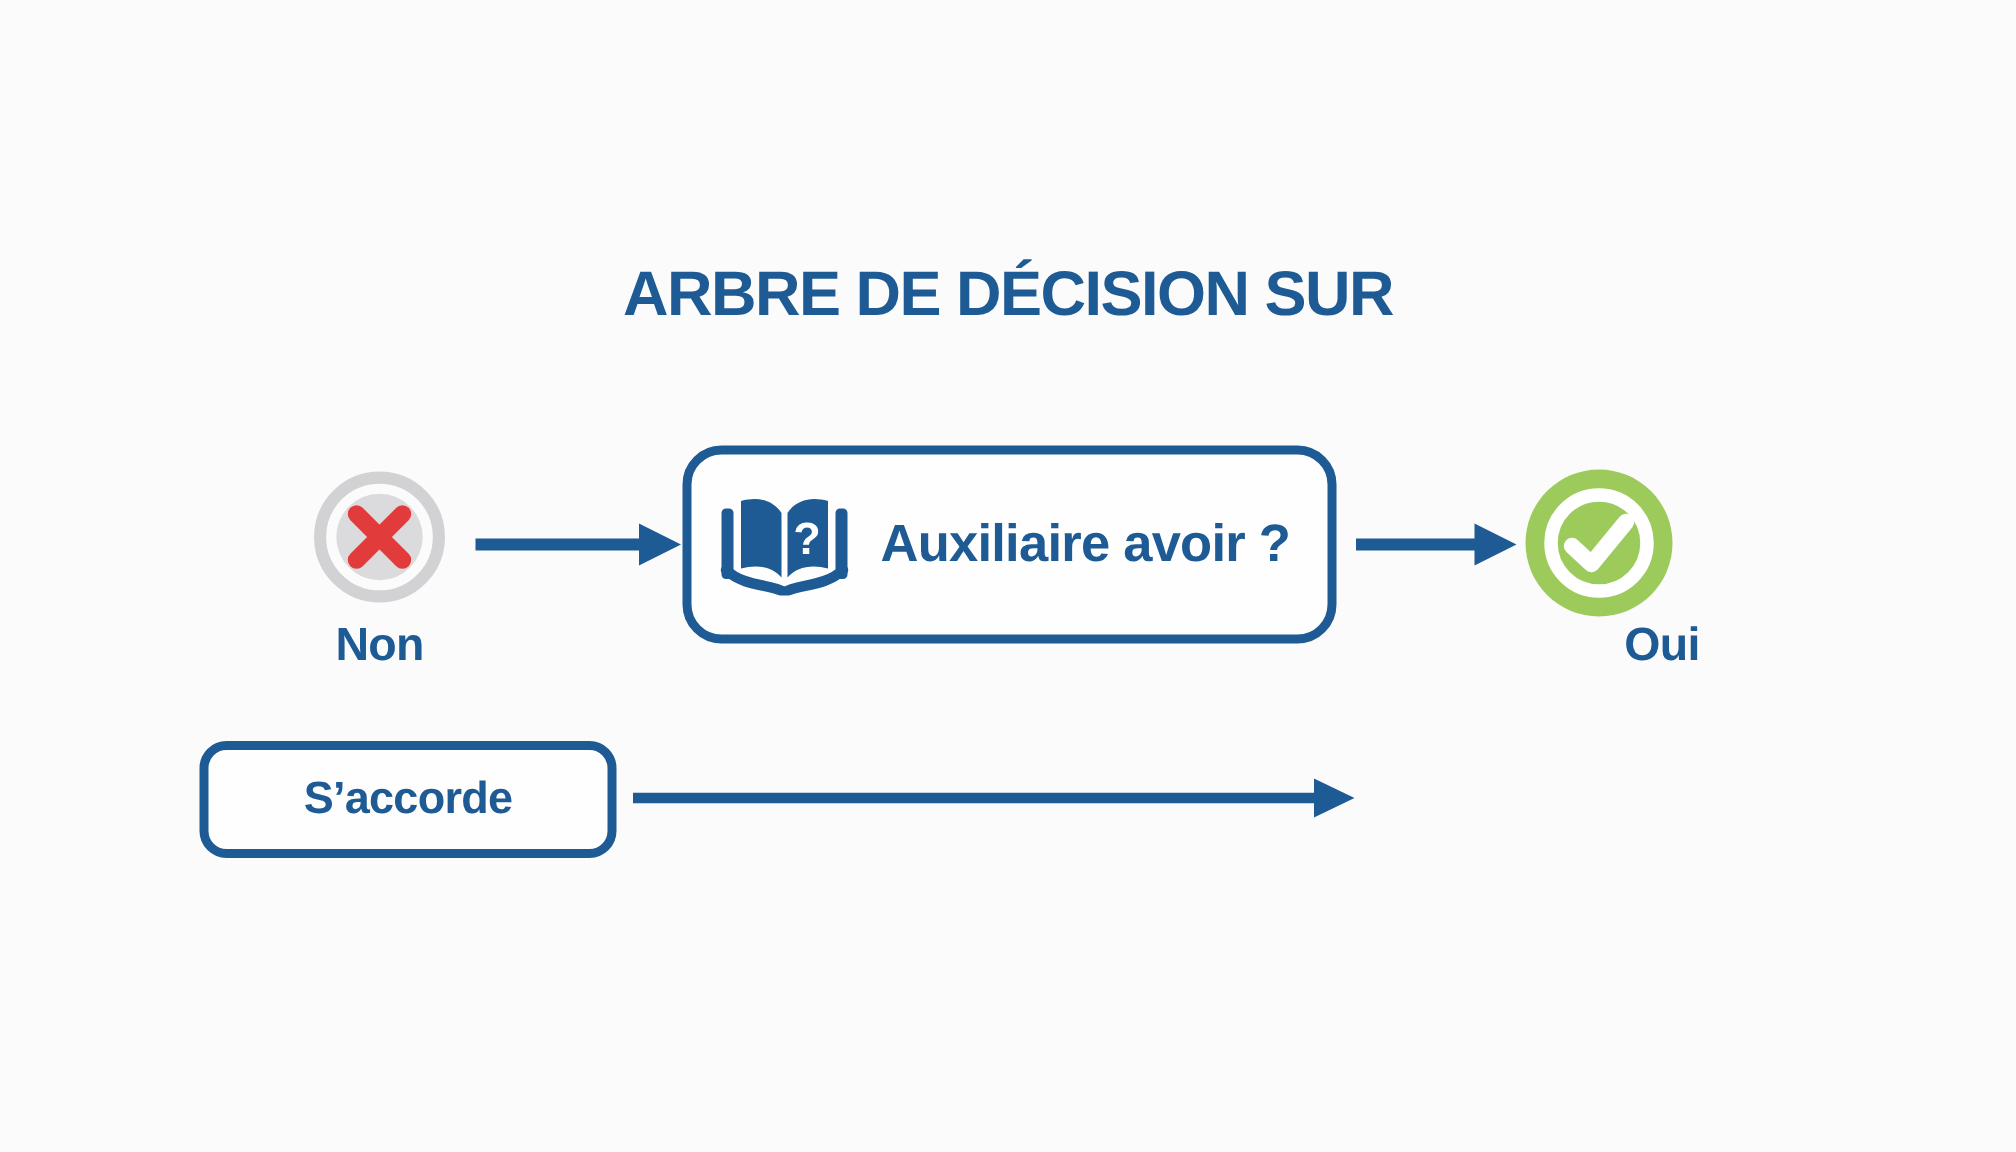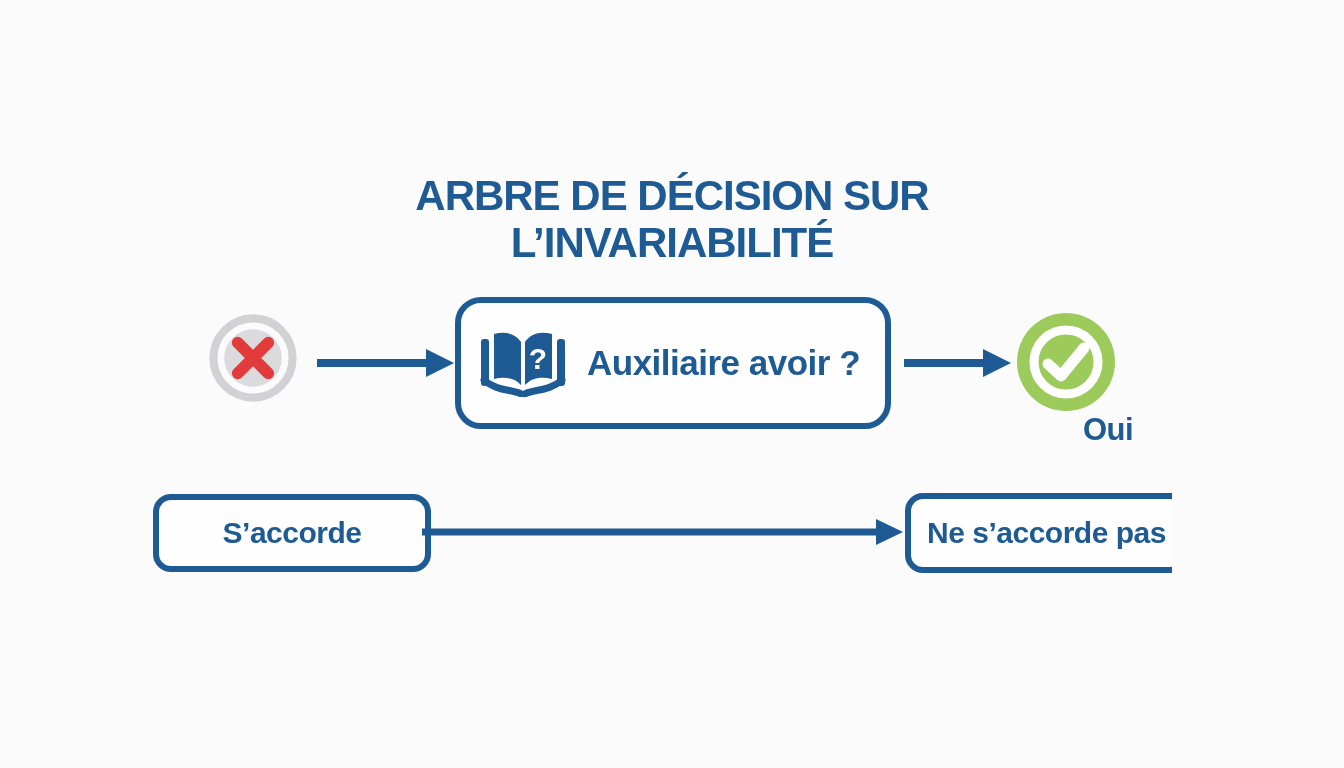--- a/index.html
+++ b/index.html
@@ -78,21 +78,21 @@
     background: var(--boxfill);
     display: flex;
     align-items: center;
     justify-content: center;
     font-size: 30px;
     font-weight: 700;
     letter-spacing: -0.5px;
     color: var(--blue);
     white-space: nowrap;
   }
-  .agree-box    { left: 133px; top: 494px; width: 278px; height: 78px; margin-left: 20px; }
+  .agree-box    { left: 133px; top: 494px; width: 278px; height: 78px; }
   .disagree-box { left: 905px; top: 493px; width: 283px; height: 80px; }
 
   
   .arrow line   { stroke: var(--blue); }
   .arrow polygon{ fill: var(--blue); }
 
   
   .ring-outer  { fill: none; stroke: var(--ringgray); }
   .disc-inner  { fill: var(--discgray); }
   .cross-mark  { stroke: var(--red); fill: none; }
@@ -108,28 +108,28 @@
     font-size: 30px;
   }
 </style>
 </head>
 <body>
 
 <div class="canvas">
 
   <div class="abs title">
     <div>ARBRE DE DÉCISION SUR</div>
-    <div>L’INVARIABILITÉ</div>
   </div>
 
   <svg class="abs icon-non" width="90" height="90" viewBox="0 0 100 100">
     <circle class="ring-outer" cx="50" cy="50" r="44" stroke-width="9"></circle>
     <circle class="disc-inner" cx="50" cy="50" r="32"></circle>
     <path class="cross-mark" d="M33,33 L67,67 M67,33 L33,67" stroke-width="13" stroke-linecap="round"></path>
   </svg>
+  <div class="abs circle-label label-non">Non</div>
 
   <svg class="abs arrow" style="left:314px; top:347px;" width="140" height="32" viewBox="0 0 140 32">
     <line x1="3" y1="16" x2="114" y2="16" stroke-width="8"></line>
     <polygon points="112,2 140,16 112,30"></polygon>
   </svg>
 
   <div class="abs question-box">
     <svg width="88" height="68" viewBox="0 0 88 68">
       <rect class="book-part" x="2" y="10" width="8" height="47" rx="3"></rect>
       <rect class="book-part" x="78" y="10" width="8" height="47" rx="3"></rect>
@@ -155,17 +155,14 @@
 
   <div class="abs outcome-box agree-box">
     <span>S’accorde</span>
   </div>
 
   <svg class="abs arrow" style="left:419px; top:517px;" width="484" height="30" viewBox="0 0 484 30">
     <line x1="3" y1="15" x2="460" y2="15" stroke-width="7"></line>
     <polygon points="457,2 484,15 457,28"></polygon>
   </svg>
 
-  <div class="abs outcome-box disagree-box">
-    <span>Ne s’accorde pas</span>
-  </div>
 
 </div>
 
 </body></html>

